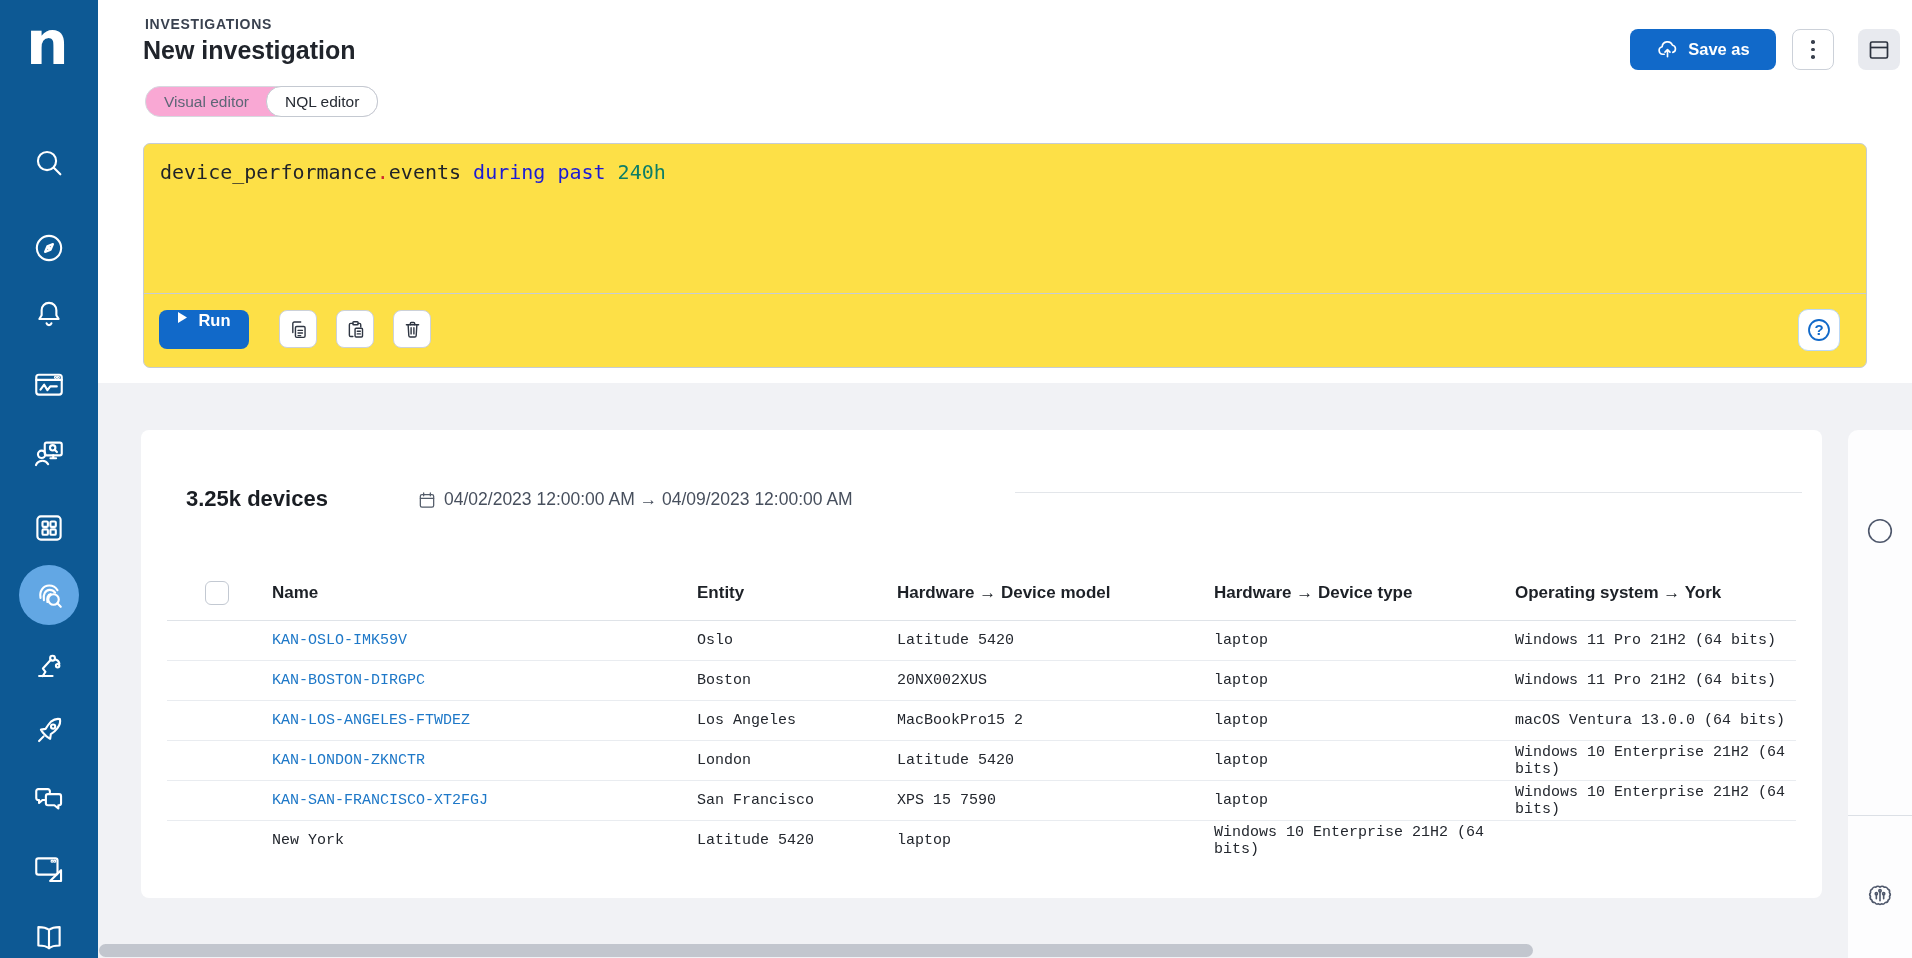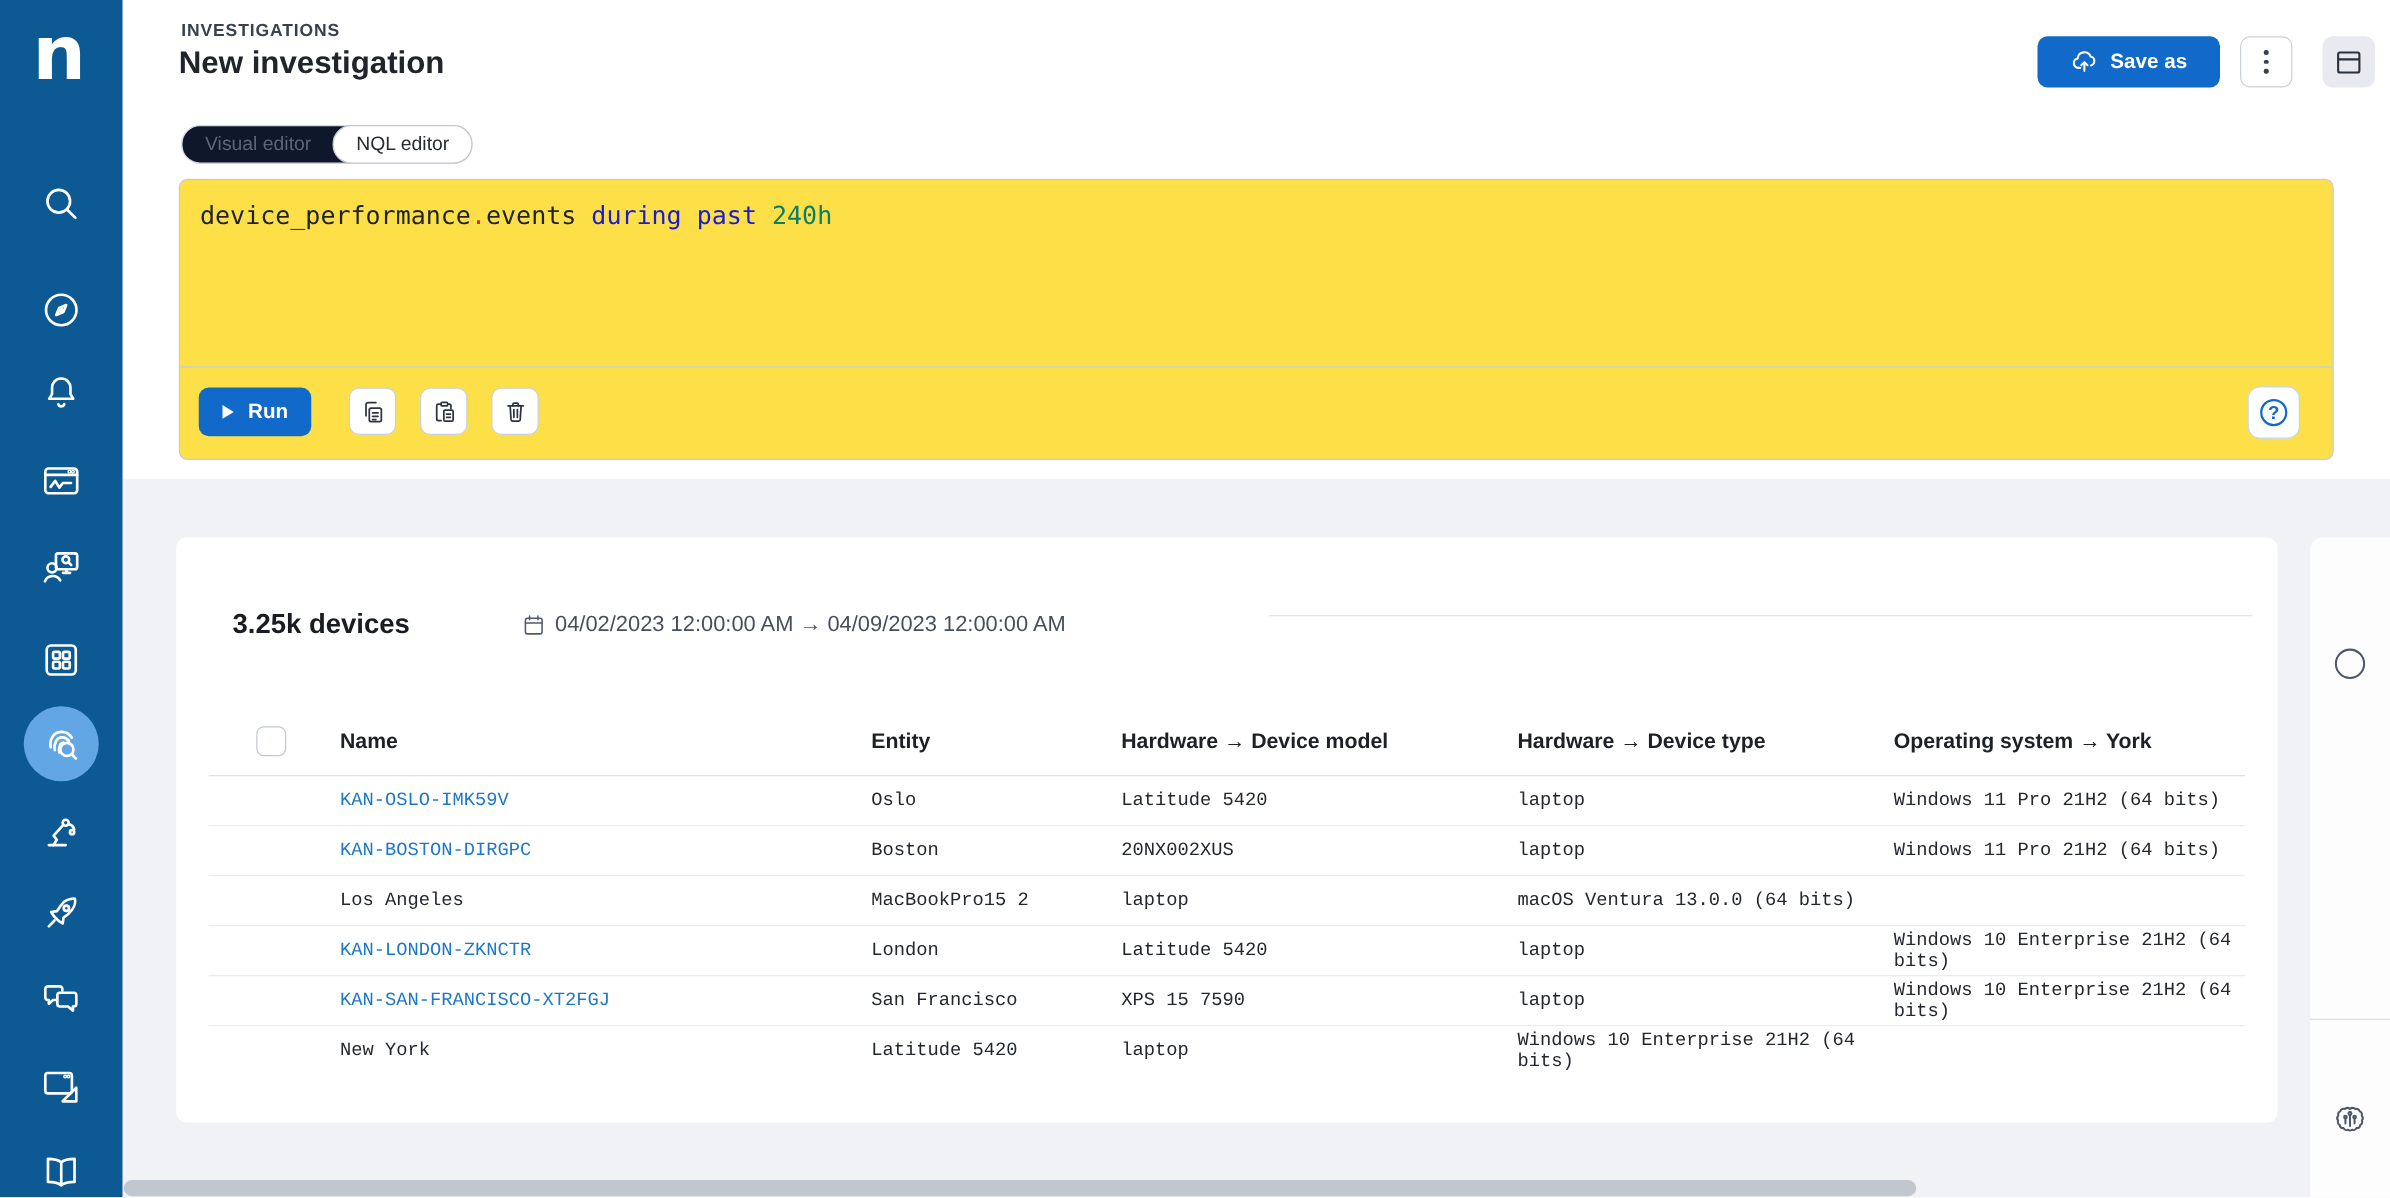--- a/index.html
+++ b/index.html
@@ -27,34 +27,34 @@
   .btn-kebab{position:absolute;left:1792px;top:29px;width:42px;height:41px;background:#fff;border:1px solid #ccd1d9;
              border-radius:8px;display:flex;align-items:center;justify-content:center;cursor:pointer;}
   .kdots{display:flex;flex-direction:column;gap:4px;}
   .kdots i{width:3.5px;height:3.5px;border-radius:50%;background:#39404d;}
   .btn-layout{position:absolute;left:1858px;top:29px;width:42px;height:41px;background:#e8eaef;border:none;
               border-radius:8px;display:flex;align-items:center;justify-content:center;cursor:pointer;}
   .btn-layout svg{width:24px;height:24px;}
   .btn-layout svg *{stroke:#2b323f;fill:none;stroke-width:1.7;}
 
   
-  .pills{position:absolute;left:145px;top:100px;height:29px;display:inline-flex;background:#0f172a;
+  .pills{position:absolute;left:145px;top:86px;height:29px;display:inline-flex;background:#f9a8d4;
          border:1px solid #d6d9df;border-radius:15px;align-items:stretch;}
   .pill{display:flex;align-items:center;padding:0 18px;font-size:15.5px;color:#5d6676;border-radius:15px;cursor:pointer;}
   .pill.sel{background:#fff;border:1px solid #c4c9d1;color:#262b33;margin:-1px;}
 
   
   .editor{position:absolute;left:143px;top:143px;width:1724px;height:225px;background:#fde047;
           border:1px solid #c5ccd6;border-radius:7px;box-sizing:border-box;}
   .code-area{position:absolute;left:0;right:0;top:0;height:150px;border-bottom:1px solid #c5ccd6;
              padding:14px 16px;box-sizing:border-box;cursor:text;}
   .code-line{font-family:"DejaVu Sans Mono","Liberation Mono",monospace;font-size:20px;line-height:1.45;white-space:pre;}
   .ed-toolbar{position:absolute;left:0;right:0;bottom:0;height:74px;}
   .btn-run{position:absolute;left:15px;top:17px;width:90px;height:39px;background:#1169c9;border:none;border-radius:8px;
-           color:#fff;font-size:16.5px;font-weight:700;display:flex;align-items:center;justify-content:center;gap:10px;
+           color:#fff;font-size:16.5px;font-weight:700;display:flex;justify-content:center;gap:10px;
            cursor:pointer;font-family:inherit;}
   .icon-btn{position:absolute;top:17px;width:38px;height:38px;background:#fff;border:1px solid #ccd1d9;border-radius:8px;
             display:flex;align-items:center;justify-content:center;cursor:pointer;}
   .icon-btn svg{width:21px;height:21px;}
   .icon-btn svg *{stroke:#2e3542;fill:none;stroke-width:1.6;stroke-linecap:round;stroke-linejoin:round;}
   .btn-help-editor{position:absolute;right:26px;top:16px;width:42px;height:42px;background:#fff;border:1px solid #bcd9f6;
                    border-radius:10px;display:flex;align-items:center;justify-content:center;cursor:pointer;}
 
   
   .content-bg{position:absolute;left:98px;top:383px;right:0;bottom:0;background:#f1f2f5;}
@@ -304,20 +304,21 @@
           <div class="trow">
             <div></div>
             <div><a href="#">KAN-BOSTON-DIRGPC</a></div>
             <div>Boston</div>
             <div>20NX002XUS</div>
             <div>laptop</div>
             <div>Windows 11 Pro 21H2 (64 bits)</div>
           </div>
           <div class="trow">
             <div></div>
+            <div><a href="#">KAN-LOS-ANGELES-FTWDEZ</a></div>
             <div>Los Angeles</div>
             <div>MacBookPro15 2</div>
             <div>laptop</div>
             <div>macOS Ventura 13.0.0 (64 bits)</div>
           </div>
           <div class="trow">
             <div></div>
             <div><a href="#">KAN-LONDON-ZKNCTR</a></div>
             <div>London</div>
             <div>Latitude 5420</div>

